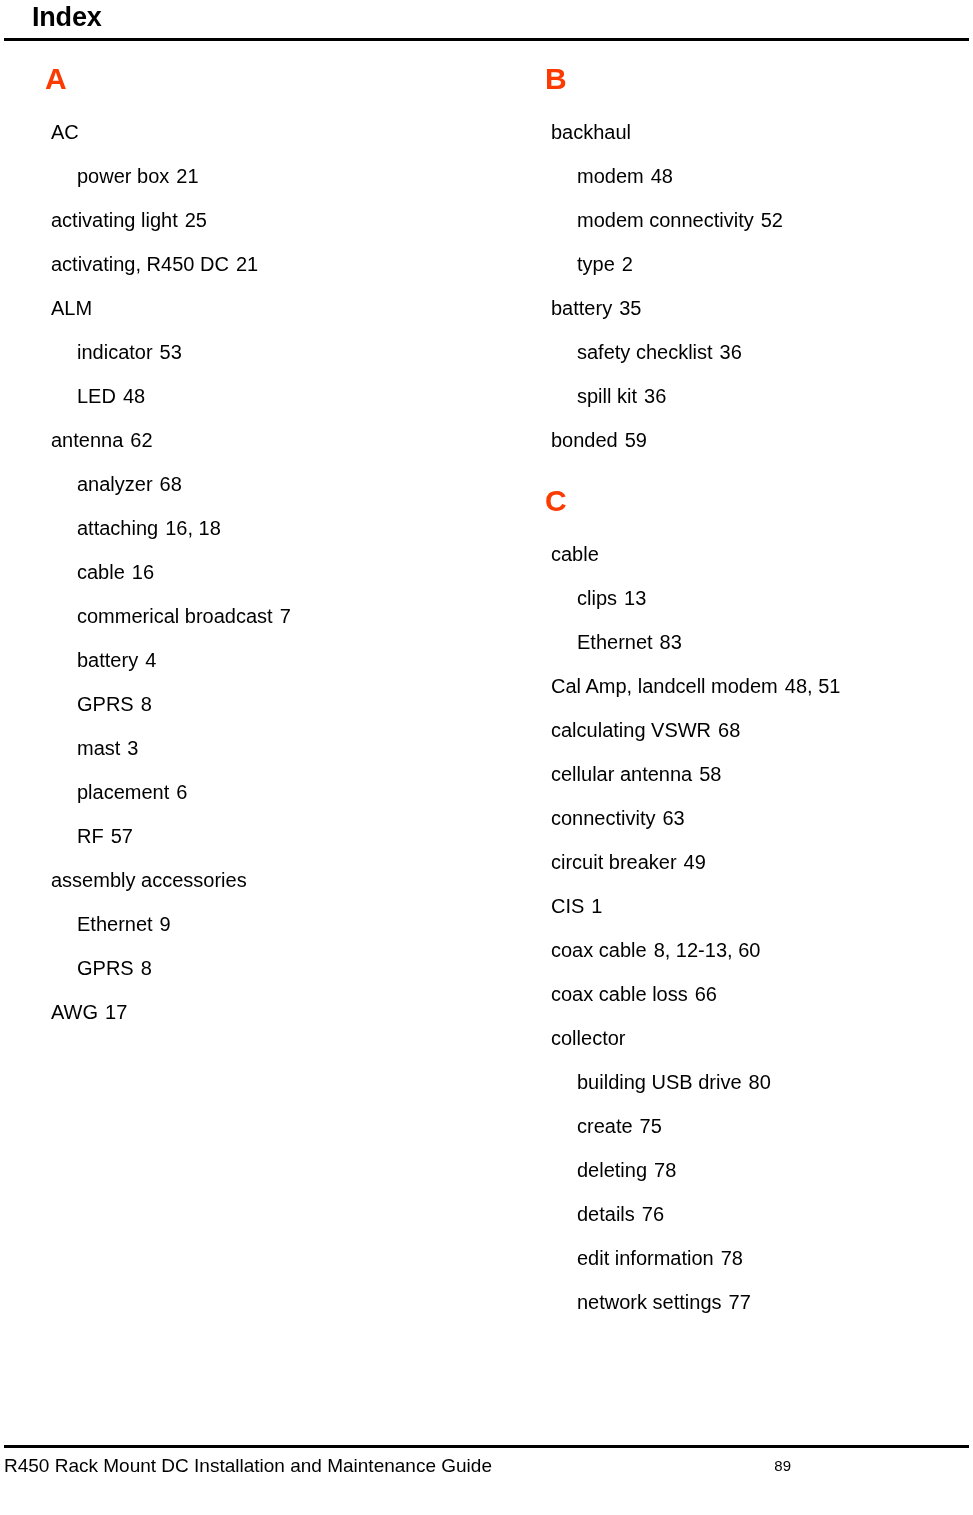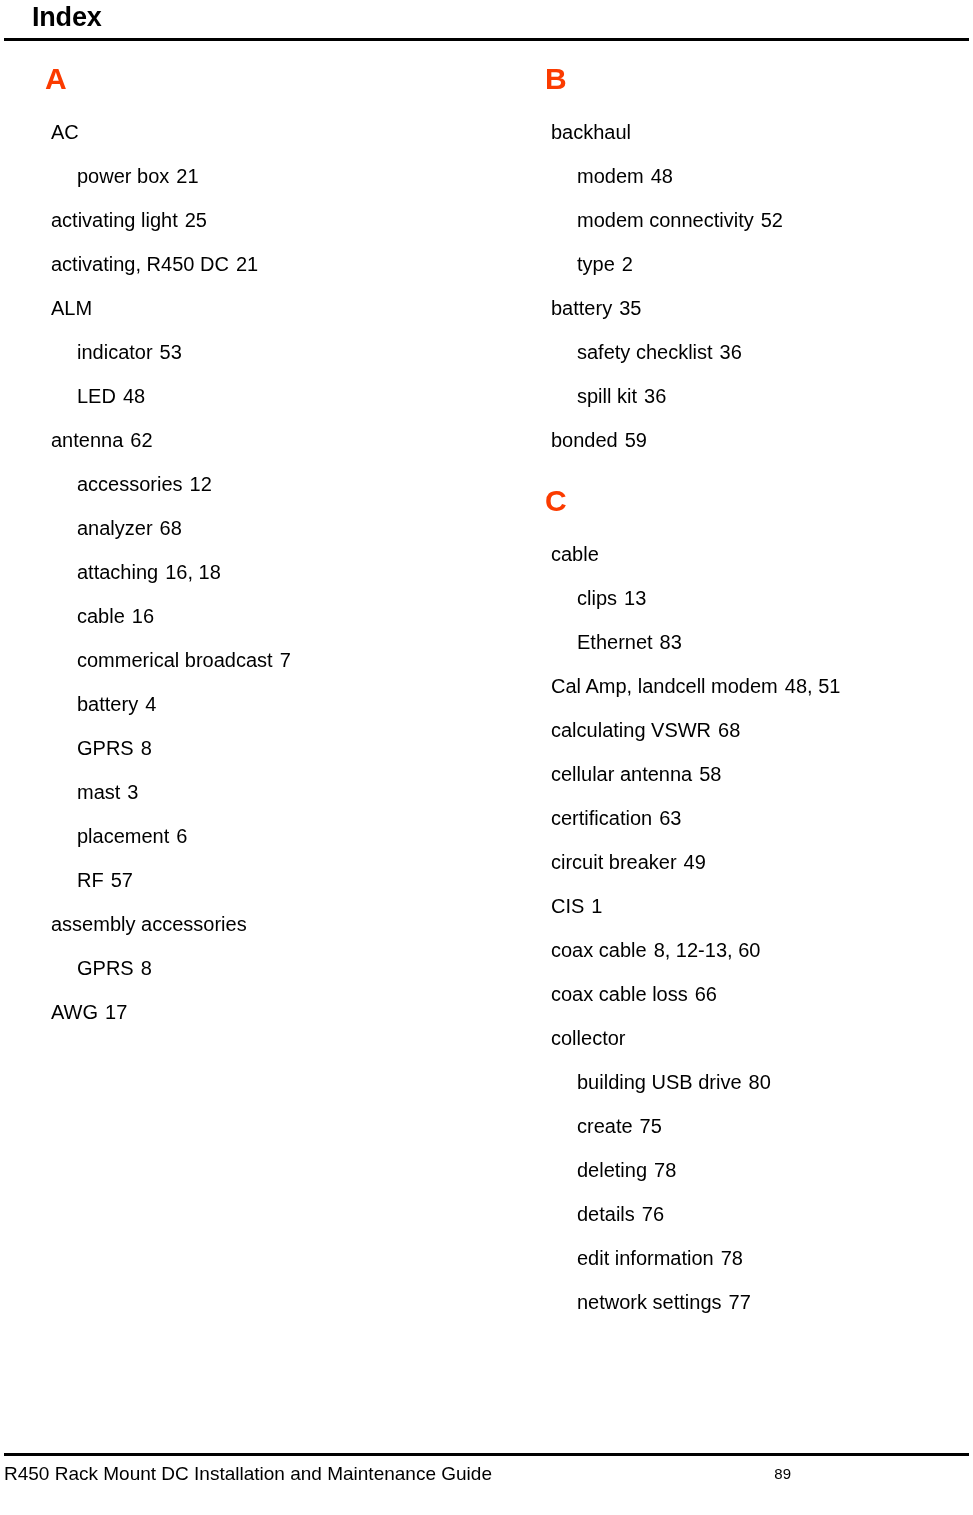--- a/index.html
+++ b/index.html
@@ -98,21 +98,21 @@
 
   .entry-term { }
   .entry-pages {
     padding-left: 7px;
   }
 
   
   .page-footer {
     position: absolute;
     left: 0;
-    bottom: 8px;
+    bottom: 16px;
     width: 796px;
     height: 62px;
   }
   .page-footer .foot-rule {
     position: absolute;
     left: 4px;
     top: 8px;
     width: 965px;
     height: 3px;
     background: #000000;
@@ -148,31 +148,31 @@
         <div class="section-letter" style="color: rgb(251, 59, 0);">A</div>
         <ul class="entry-list">
           <li class="entry level-1"><span class="entry-term">AC</span></li>
           <li class="entry level-2"><span class="entry-term">power box</span><span class="entry-pages">21</span></li>
           <li class="entry level-1"><span class="entry-term">activating light</span><span class="entry-pages">25</span></li>
           <li class="entry level-1"><span class="entry-term">activating, R450 DC</span><span class="entry-pages">21</span></li>
           <li class="entry level-1"><span class="entry-term">ALM</span></li>
           <li class="entry level-2"><span class="entry-term">indicator</span><span class="entry-pages">53</span></li>
           <li class="entry level-2"><span class="entry-term">LED</span><span class="entry-pages">48</span></li>
           <li class="entry level-1"><span class="entry-term">antenna</span><span class="entry-pages">62</span></li>
-          <li class="entry level-2"><span class="entry-term">accessories</span><span class="entry-pages">12</span></li>
           <li class="entry level-2"><span class="entry-term">analyzer</span><span class="entry-pages">68</span></li>
           <li class="entry level-2"><span class="entry-term">attaching</span><span class="entry-pages">16, 18</span></li>
           <li class="entry level-2"><span class="entry-term">cable</span><span class="entry-pages">16</span></li>
           <li class="entry level-2"><span class="entry-term">commerical broadcast</span><span class="entry-pages">7</span></li>
           <li class="entry level-2"><span class="entry-term">battery</span><span class="entry-pages">4</span></li>
           <li class="entry level-2"><span class="entry-term">GPRS</span><span class="entry-pages">8</span></li>
           <li class="entry level-2"><span class="entry-term">mast</span><span class="entry-pages">3</span></li>
           <li class="entry level-2"><span class="entry-term">placement</span><span class="entry-pages">6</span></li>
           <li class="entry level-2"><span class="entry-term">RF</span><span class="entry-pages">57</span></li>
           <li class="entry level-1"><span class="entry-term">assembly accessories</span></li>
+          <li class="entry level-2"><span class="entry-term">Ethernet</span><span class="entry-pages">9</span></li>
           <li class="entry level-2"><span class="entry-term">GPRS</span><span class="entry-pages">8</span></li>
           <li class="entry level-1"><span class="entry-term">AWG</span><span class="entry-pages">17</span></li>
         </ul>
       </div>
     </div>
   <div class="index-column col-right">
       <div class="section-block">
         <div class="section-letter" style="color: rgb(251, 59, 0);">B</div>
         <ul class="entry-list">
           <li class="entry level-1"><span class="entry-term">backhaul</span></li>
@@ -187,21 +187,21 @@
       </div>
       <div class="section-block">
         <div class="section-letter" style="color: rgb(251, 59, 0);">C</div>
         <ul class="entry-list">
           <li class="entry level-1"><span class="entry-term">cable</span></li>
           <li class="entry level-2"><span class="entry-term">clips</span><span class="entry-pages">13</span></li>
           <li class="entry level-2"><span class="entry-term">Ethernet</span><span class="entry-pages">83</span></li>
           <li class="entry level-1"><span class="entry-term">Cal Amp, landcell modem</span><span class="entry-pages">48, 51</span></li>
           <li class="entry level-1"><span class="entry-term">calculating VSWR</span><span class="entry-pages">68</span></li>
           <li class="entry level-1"><span class="entry-term">cellular antenna</span><span class="entry-pages">58</span></li>
-          <li class="entry level-1"><span class="entry-term">certification</span><span class="entry-pages">63</span></li>
+          <li class="entry level-1"><span class="entry-term">connectivity</span><span class="entry-pages">63</span></li>
           <li class="entry level-1"><span class="entry-term">circuit breaker</span><span class="entry-pages">49</span></li>
           <li class="entry level-1"><span class="entry-term">CIS</span><span class="entry-pages">1</span></li>
           <li class="entry level-1"><span class="entry-term">coax cable</span><span class="entry-pages">8, 12-13, 60</span></li>
           <li class="entry level-1"><span class="entry-term">coax cable loss</span><span class="entry-pages">66</span></li>
           <li class="entry level-1"><span class="entry-term">collector</span></li>
           <li class="entry level-2"><span class="entry-term">building USB drive</span><span class="entry-pages">80</span></li>
           <li class="entry level-2"><span class="entry-term">create</span><span class="entry-pages">75</span></li>
           <li class="entry level-2"><span class="entry-term">deleting</span><span class="entry-pages">78</span></li>
           <li class="entry level-2"><span class="entry-term">details</span><span class="entry-pages">76</span></li>
           <li class="entry level-2"><span class="entry-term">edit information</span><span class="entry-pages">78</span></li>

